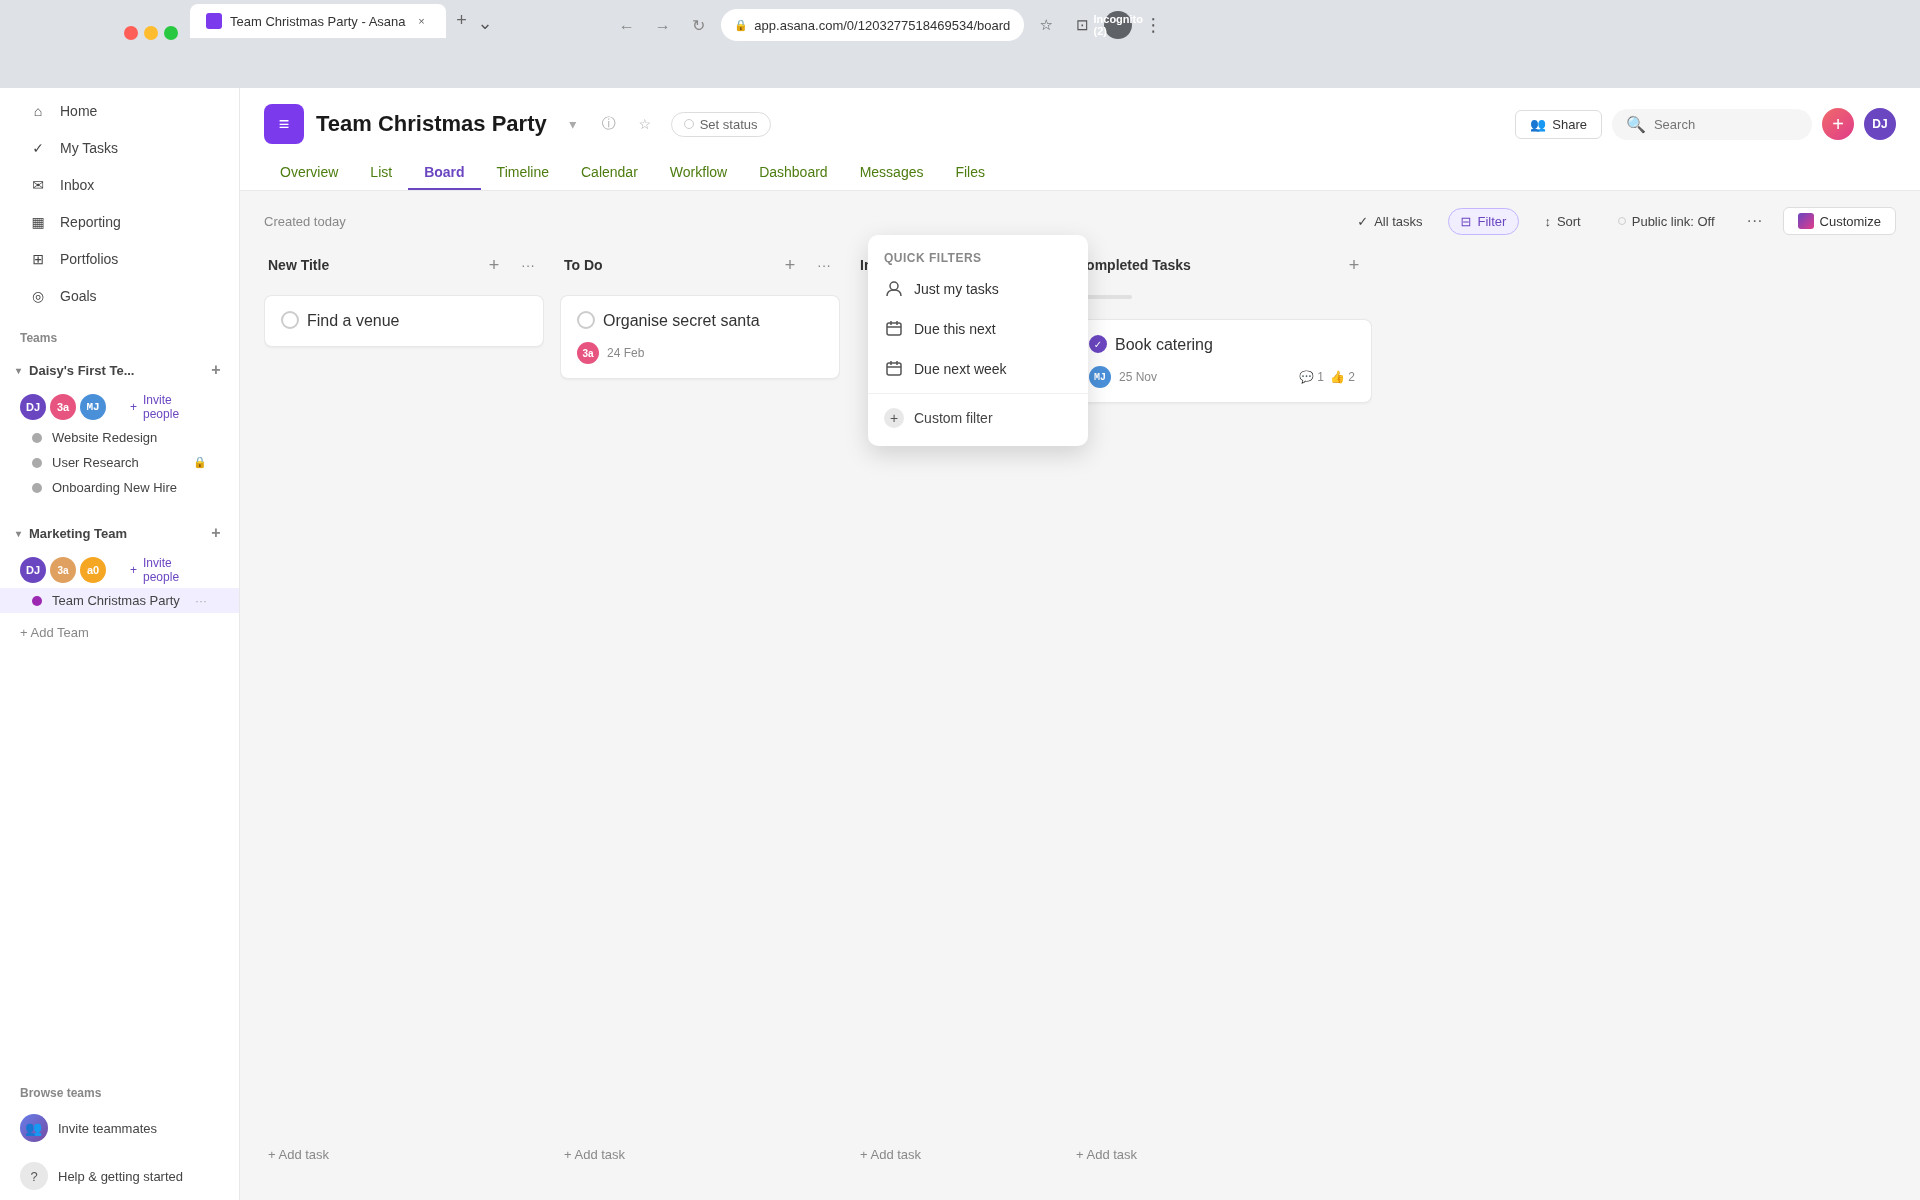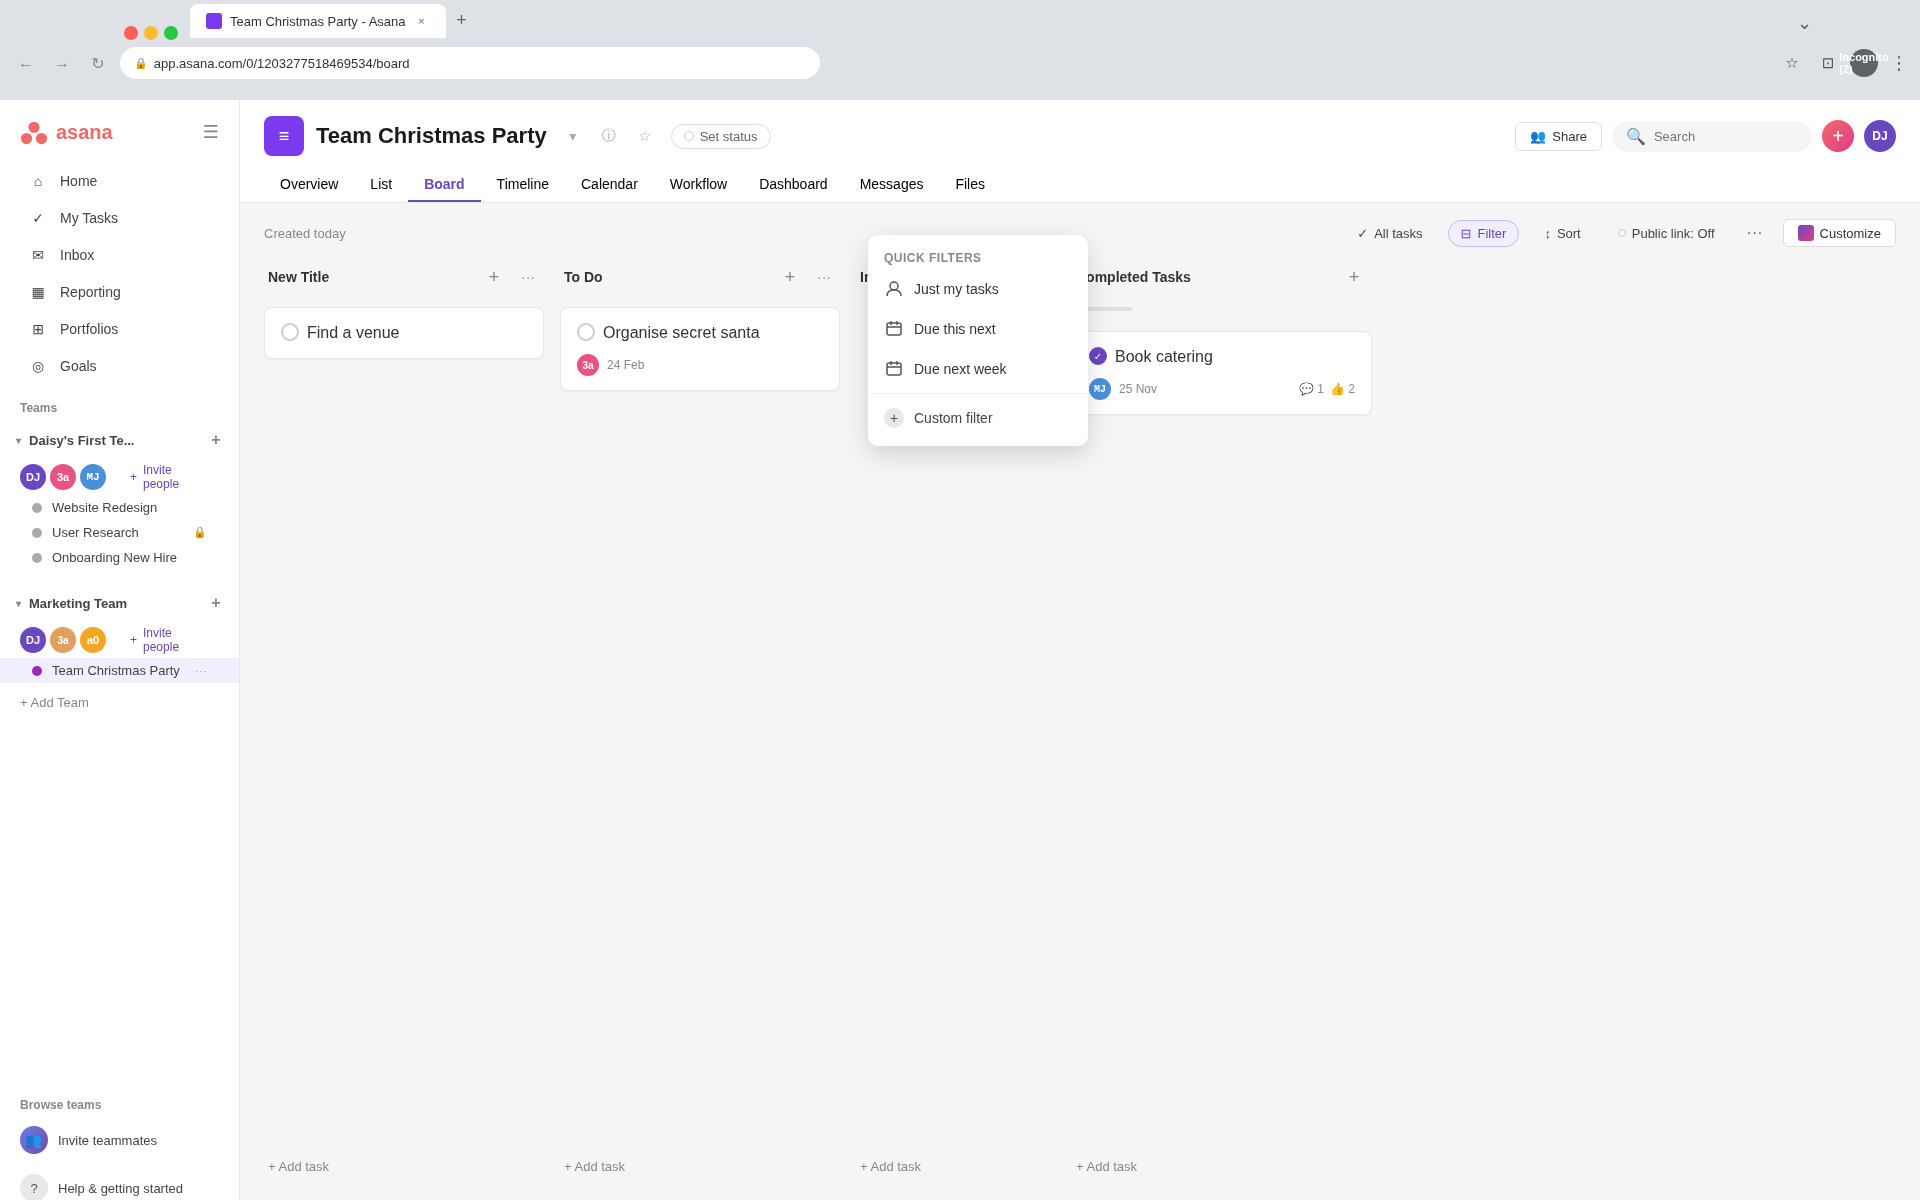--- a/index.html
+++ b/index.html
@@ -1,19 +1,19 @@
 <!DOCTYPE html>
 <html><head>
   <meta charset="utf-8">
   <style>
     * { box-sizing: border-box; margin: 0; padding: 0; }
     body { font-family: -apple-system, BlinkMacSystemFont, 'Segoe UI', sans-serif; background: #f5f5f5; overflow: hidden; width: 1920px; height: 1200px; }
 
     
-    .browser-chrome { background: #dee1e6; height: 100px; display: flex; flex-direction: column; }
+    .browser-chrome { background: #dee1e6; height: 88px; display: flex; flex-direction: row; }
     .browser-tab { background: #fff; border-radius: 8px 8px 0 0; padding: 0 16px; height: 34px; display: flex; align-items: center; gap: 8px; font-size: 13px; color: #333; min-width: 200px; }
     .browser-tab .tab-favicon { width: 16px; height: 16px; background: #7c3aed; border-radius: 3px; flex-shrink: 0; }
     .browser-tab .tab-close { margin-left: auto; width: 16px; height: 16px; display: flex; align-items: center; justify-content: center; border-radius: 50%; color: #666; font-size: 11px; cursor: pointer; }
     .browser-tab-new { background: transparent; border: none; width: 32px; height: 32px; display: flex; align-items: center; justify-content: center; font-size: 18px; color: #666; cursor: pointer; align-self: center; margin-bottom: 2px; }
     .traffic-light { width: 14px; height: 14px; border-radius: 50%; }
     .tl-red { background: #ff5f57; }
     .tl-yellow { background: #febc2e; }
     .tl-green { background: #28c840; }
     .browser-toolbar { background: #dee1e6; height: 50px; display: flex; align-items: center; padding: 0 12px; gap: 8px; }
     .browser-nav-btn { width: 28px; height: 28px; display: flex; align-items: center; justify-content: center; color: #888; font-size: 16px; cursor: pointer; border-radius: 50%; }
@@ -74,21 +74,21 @@
     .project-title-controls { display: flex; align-items: center; gap: 8px; }
     .icon-btn-sm { width: 28px; height: 28px; display: flex; align-items: center; justify-content: center; color: #aaa; cursor: pointer; border-radius: 4px; font-size: 14px; }
     .set-status-btn { display: flex; align-items: center; gap: 6px; padding: 4px 12px; border: 1px solid #ddd; border-radius: 16px; color: #666; font-size: 13px; cursor: pointer; }
     .header-right { margin-left: auto; display: flex; align-items: center; gap: 10px; }
     .share-btn { display: flex; align-items: center; gap: 6px; padding: 6px 14px; background: #fff; border: 1px solid #ddd; border-radius: 6px; color: #333; font-size: 13px; cursor: pointer; font-weight: 500; }
     .search-box { display: flex; align-items: center; gap: 8px; background: #f5f5f5; border-radius: 20px; padding: 6px 14px; width: 200px; }
     .search-box input { border: none; background: transparent; outline: none; font-size: 13px; color: #333; width: 100%; }
     .add-task-circle { width: 32px; height: 32px; border-radius: 50%; background: linear-gradient(135deg, #f06a6a, #e03c8a); display: flex; align-items: center; justify-content: center; color: #fff; font-size: 20px; cursor: pointer; }
     .header-avatar-dj { width: 32px; height: 32px; border-radius: 50%; background: #6b46c1; display: flex; align-items: center; justify-content: center; color: #fff; font-size: 12px; font-weight: 700; cursor: pointer; }
     .project-nav { display: flex; gap: 0; }
-    .project-nav-item { padding: 8px 16px; color: #000000; font-size: 14px; cursor: pointer; border-bottom: 2px solid transparent; }
+    .project-nav-item { padding: 8px 16px; color: #4d7c0f; font-size: 14px; cursor: pointer; border-bottom: 2px solid transparent; }
     .project-nav-item.active { color: #6b46c1; border-bottom-color: #6b46c1; font-weight: 600; }
 
     
     .board-area { flex: 1; overflow-x: auto; overflow-y: hidden; padding: 16px 24px; }
     .board-toolbar { display: flex; align-items: center; gap: 12px; margin-bottom: 8px; }
     .board-toolbar-label { font-size: 13px; color: #888; }
     .toolbar-spacer { flex: 1; }
     .toolbar-btn { display: flex; align-items: center; gap: 6px; padding: 5px 12px; border-radius: 16px; font-size: 13px; color: #444; cursor: pointer; border: 1px solid transparent; }
     .toolbar-btn.active { background: #f0eeff; color: #6b46c1; border-color: #c4b5fd; }
     .public-link-btn { display: flex; align-items: center; gap: 6px; padding: 5px 12px; border-radius: 16px; font-size: 13px; color: #444; cursor: pointer; }
@@ -164,31 +164,20 @@
         <span>Incognito (2)</span>
       </div>
       <div class="browser-menu-btn">⋮</div>
     </div>
   </div>
 </div>
 
 <div class="app">
 
   <div class="sidebar">
-    <div class="sidebar-logo">
-      <div class="asana-logo">
-        <svg class="asana-logo-icon" viewBox="0 0 30 30">
-          <circle cx="15" cy="10" r="6" fill="#f06a6a"></circle>
-          <circle cx="7" cy="22" r="6" fill="#f06a6a"></circle>
-          <circle cx="23" cy="22" r="6" fill="#f06a6a"></circle>
-        </svg>
-        <span class="asana-logo-text">asana</span>
-      </div>
-      <div class="sidebar-hamburger">☰</div>
-    </div>
 
     <div class="sidebar-nav">
       <div class="sidebar-nav-item">
         <div class="sidebar-nav-icon">⌂</div>
         <span>Home</span>
       </div>
       <div class="sidebar-nav-item">
         <div class="sidebar-nav-icon">✓</div>
         <span>My Tasks</span>
       </div>

